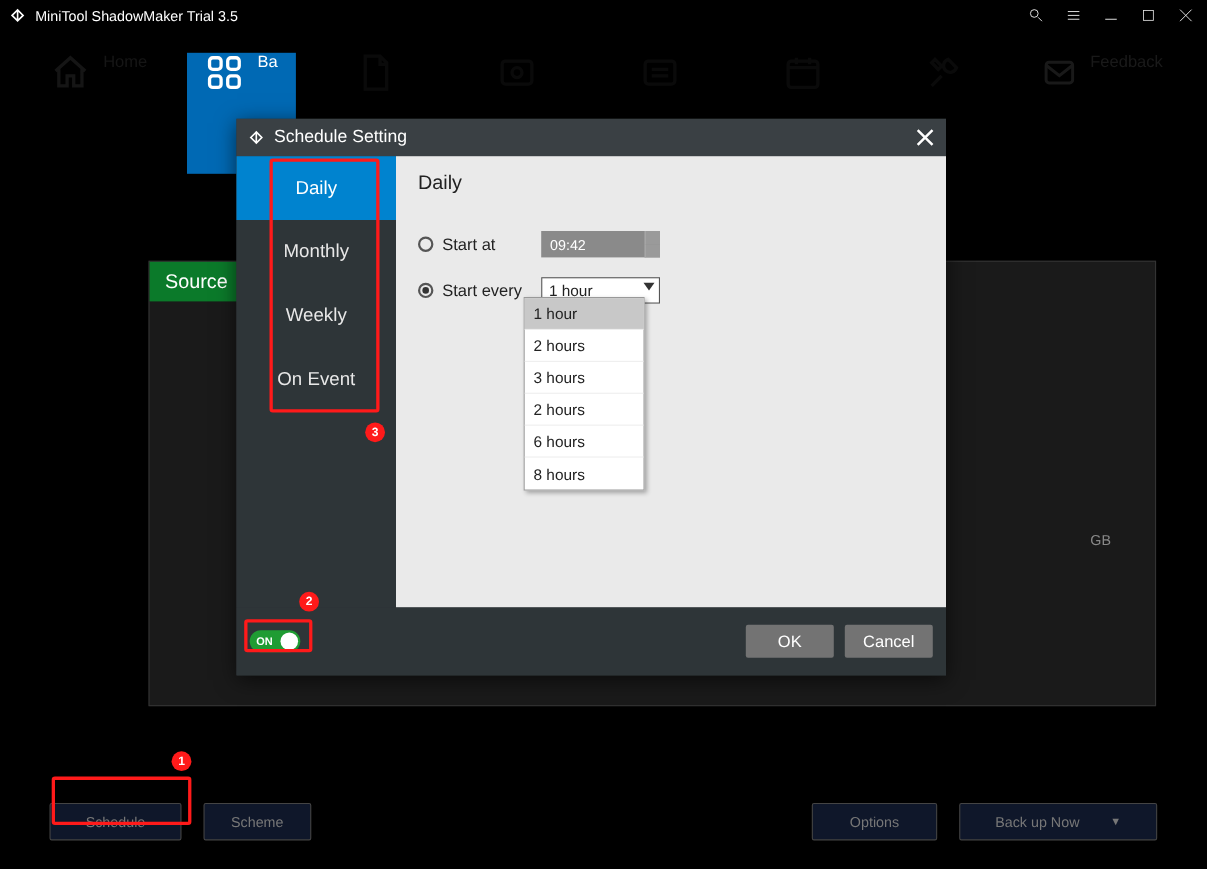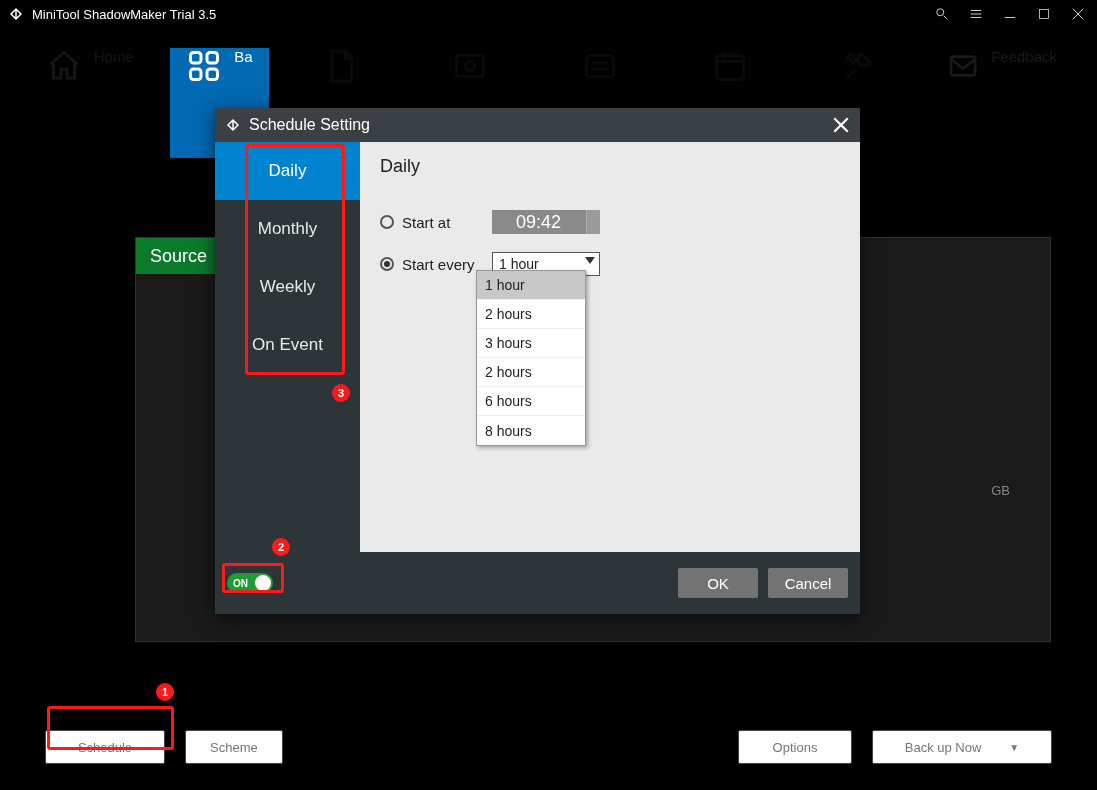--- a/index.html
+++ b/index.html
@@ -21,21 +21,21 @@
   .tab svg { stroke: currentColor; fill: none; stroke-width: 2; }
   .tab.dim { opacity: .25; }
 
   
   .main { position: absolute; left: 135px; top: 237px; width: 916px; height: 405px; background: #1a1a1a; border: 1px solid #333; }
   .source-bar { position: absolute; left: 0; top: 0; height: 36px; background: #0b7a2a; color: #fff; padding: 0 14px; display: flex; align-items: center; font-size: 18px; width: 84px; }
   .gb-hint { position: absolute; right: 40px; top: 245px; color: #888; font-size: 13px; }
 
   
   .bottom { position: absolute; left: 45px; bottom: 26px; right: 45px; display: flex; align-items: center; }
-  .bbtn { border: 1px solid #444; color: #777; font-size: 13px; height: 34px; padding: 0 24px; display: flex; align-items: center; justify-content: center; background: #ffffff; border-radius: 2px; cursor: pointer; }
+  .bbtn { border: 1px solid #444; color: #777; font-size: 13px; height: 34px; padding: 0 24px; display: flex; align-items: center; justify-content: center; background: #0f172a; border-radius: 2px; cursor: pointer; }
   .bbtn + .bbtn { margin-left: 20px; }
   .bottom .spacer { flex: 1; }
   .bbtn.wide { min-width: 114px; position: relative; }
   .bbtn .caret { margin-left: 28px; font-size: 10px; color: #777; }
   .bbtn.schedule { min-width: 120px; }
 
   
   .hl { position: absolute; border: 3px solid #ff1a1a; border-radius: 3px; pointer-events: none; }
   .badge { position: absolute; width: 18px; height: 18px; background: #ff1a1a; color: #fff; font-size: 11px; border-radius: 50%; display: flex; align-items: center; justify-content: center; font-weight: 600; pointer-events: none; }
 
@@ -48,21 +48,21 @@
   .modal-body { display: flex; height: 410px; }
   .side { width: 145px; background: #2e3538; display: flex; flex-direction: column; }
   .side-item { height: 58px; display: flex; align-items: center; justify-content: center; color: #e8e8e8; font-size: 17px; cursor: pointer; }
   .side-item.selected { background: #0083cf; color: #fff; }
   .content { flex: 1; background: #eaeaea; color: #222; padding: 14px 20px; position: relative; }
   .content h2 { font-size: 18px; font-weight: 400; margin-bottom: 24px; }
   .row { display: flex; align-items: center; height: 42px; font-size: 15px; }
   .row .radio { width: 14px; height: 14px; border: 2px solid #555; border-radius: 50%; margin-right: 8px; position: relative; }
   .row .radio.checked::after { content: ""; position: absolute; inset: 2px; background: #333; border-radius: 50%; }
   .row .rlabel { width: 90px; }
-  .timebox { width: 108px; height: 24px; background: #8a8a8a; color: #fff; display: flex; align-items: center; font-size: 18px; padding-left: 24px; position: relative; }
+  .timebox { width: 108px; height: 24px; background: #8a8a8a; color: #fff; display: flex; align-items: center; font-size: 13px; padding-left: 8px; position: relative; }
   .spinner { position: absolute; right: 0; top: 0; bottom: 0; width: 14px; display: flex; flex-direction: column; }
   .spinner div { flex: 1; background: #9a9a9a; border-left: 1px solid #aaa; }
   .select { width: 108px; height: 24px; border: 1px solid #555; background: #fff; display: flex; align-items: center; padding-left: 6px; font-size: 14px; cursor: pointer; position: relative; }
   .select .scaret { position: absolute; right: 4px; top: 4px; border-left: 5px solid transparent; border-right: 5px solid transparent; border-top: 7px solid #333; }
   .dropdown { position: absolute; left: 116px; top: 128px; width: 110px; background: #fff; border: 1px solid #999; box-shadow: 2px 2px 4px rgba(0,0,0,.3); }
   .dd-item { height: 29px; display: flex; align-items: center; padding-left: 8px; font-size: 14px; cursor: pointer; border-bottom: 1px solid #eee; }
   .dd-item.sel { background: #c8c8c8; }
   .dd-item:last-child { border-bottom: none; }
 
   .modal-foot { height: 62px; background: #2e3538; display: flex; align-items: center; padding: 0 12px; }

